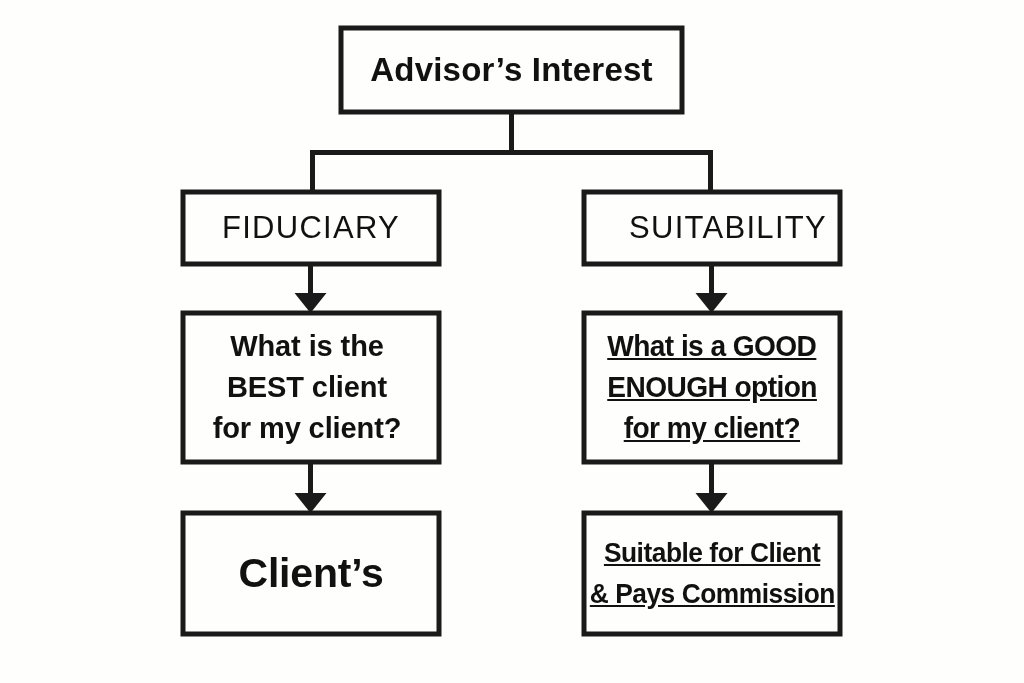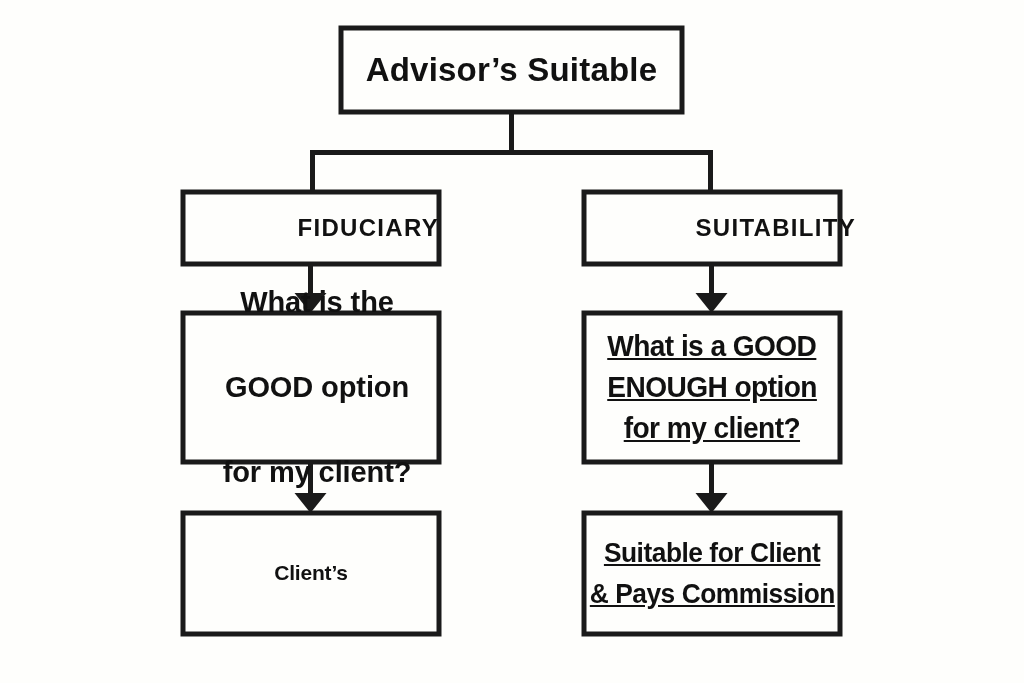--- a/index.html
+++ b/index.html
@@ -58,39 +58,38 @@
     white-space: nowrap;
   }
   
   .root-title {
     font-size: 33px;
     font-weight: 700;
     letter-spacing: 0.2px;
   }
   
   .cat-label {
-    font-size: 24px;
-    font-weight: 700;
+    font-size: 31px;
+    font-weight: 400;
     letter-spacing: 1.3px;
-    align-items: flex-end;
   }
   
   .question-text .tline {
     font-size: 29px;
     font-weight: 700;
     line-height: 1.42;
     letter-spacing: -0.1px;
   }
   .question-text.condensed .tline {
     letter-spacing: -0.6px;
     transform: scaleX(0.97);
   }
   
   .outcome-text .tline {
-    font-size: 21px;
+    font-size: 41px;
     font-weight: 700;
     line-height: 1.45;
     letter-spacing: -0.2px;
   }
   .outcome-text.condensed .tline {
     font-size: 28px;
     letter-spacing: -0.5px;
     transform: scaleX(0.94);
   }
 </style>
@@ -130,34 +129,34 @@
 
     <rect class="node-box" x="584" y="313" width="256" height="149"></rect>
 
     <path class="connector-line" d="M 711.5 462 L 711.5 497"></path>
     <polygon class="arrow-head" points="695.5,493 727.5,493 711.5,513"></polygon>
 
     <rect class="node-box" x="584" y="513" width="256" height="121"></rect>
   </svg>
 
   <div class="node-text root-title" style="left:341px; top:28px; width:341px; height:84px;">
-    <span class="tline">Advisor’s Suitable</span>
+    <span class="tline">Advisor’s Interest</span>
   </div>
 
   <div class="node-text cat-label" style="left:183px; top:192px; width:256px; height:72px;">
     <span class="tline">FIDUCIARY</span>
   </div>
 
   <div class="node-text cat-label" style="left:600px; top:192px; width:256px; height:72px;">
     <span class="tline">SUITABILITY</span>
   </div>
 
-  <div class="node-text question-text" style="left:189px; top:313px; width:256px; height:149px;gap:44px;">
+  <div class="node-text question-text" style="left:179px; top:313px; width:256px; height:149px;">
     <span class="tline">What is the</span>
-    <span class="tline">GOOD option</span>
+    <span class="tline">BEST client</span>
     <span class="tline">for my client?</span>
   </div>
 
   <div class="node-text question-text condensed" style="left:584px; top:313px; width:256px; height:149px;text-decoration:underline;">
     <span class="tline">What is a GOOD</span>
     <span class="tline">ENOUGH option</span>
     <span class="tline">for my client?</span>
   </div>
 
   <div class="node-text outcome-text" style="left:183px; top:513px; width:256px; height:121px;">

